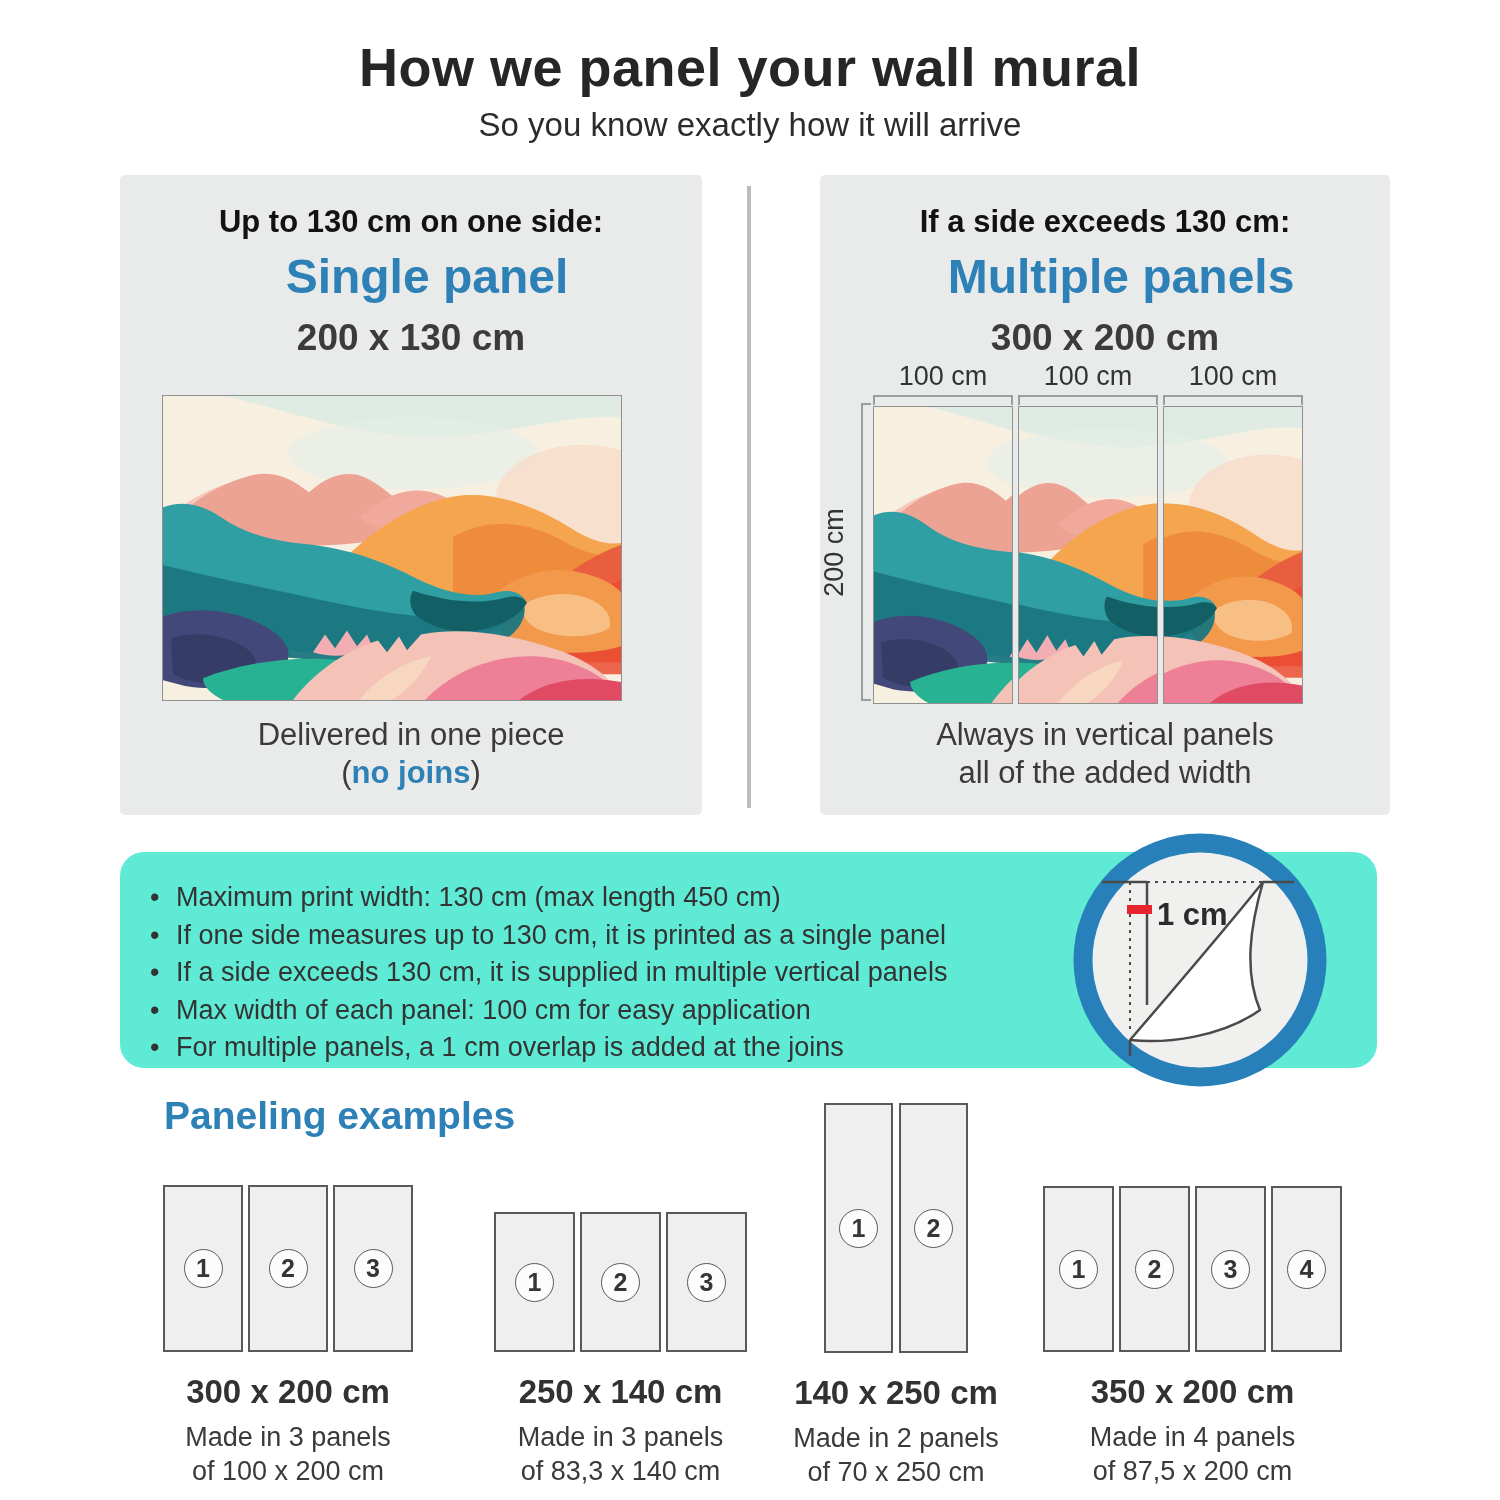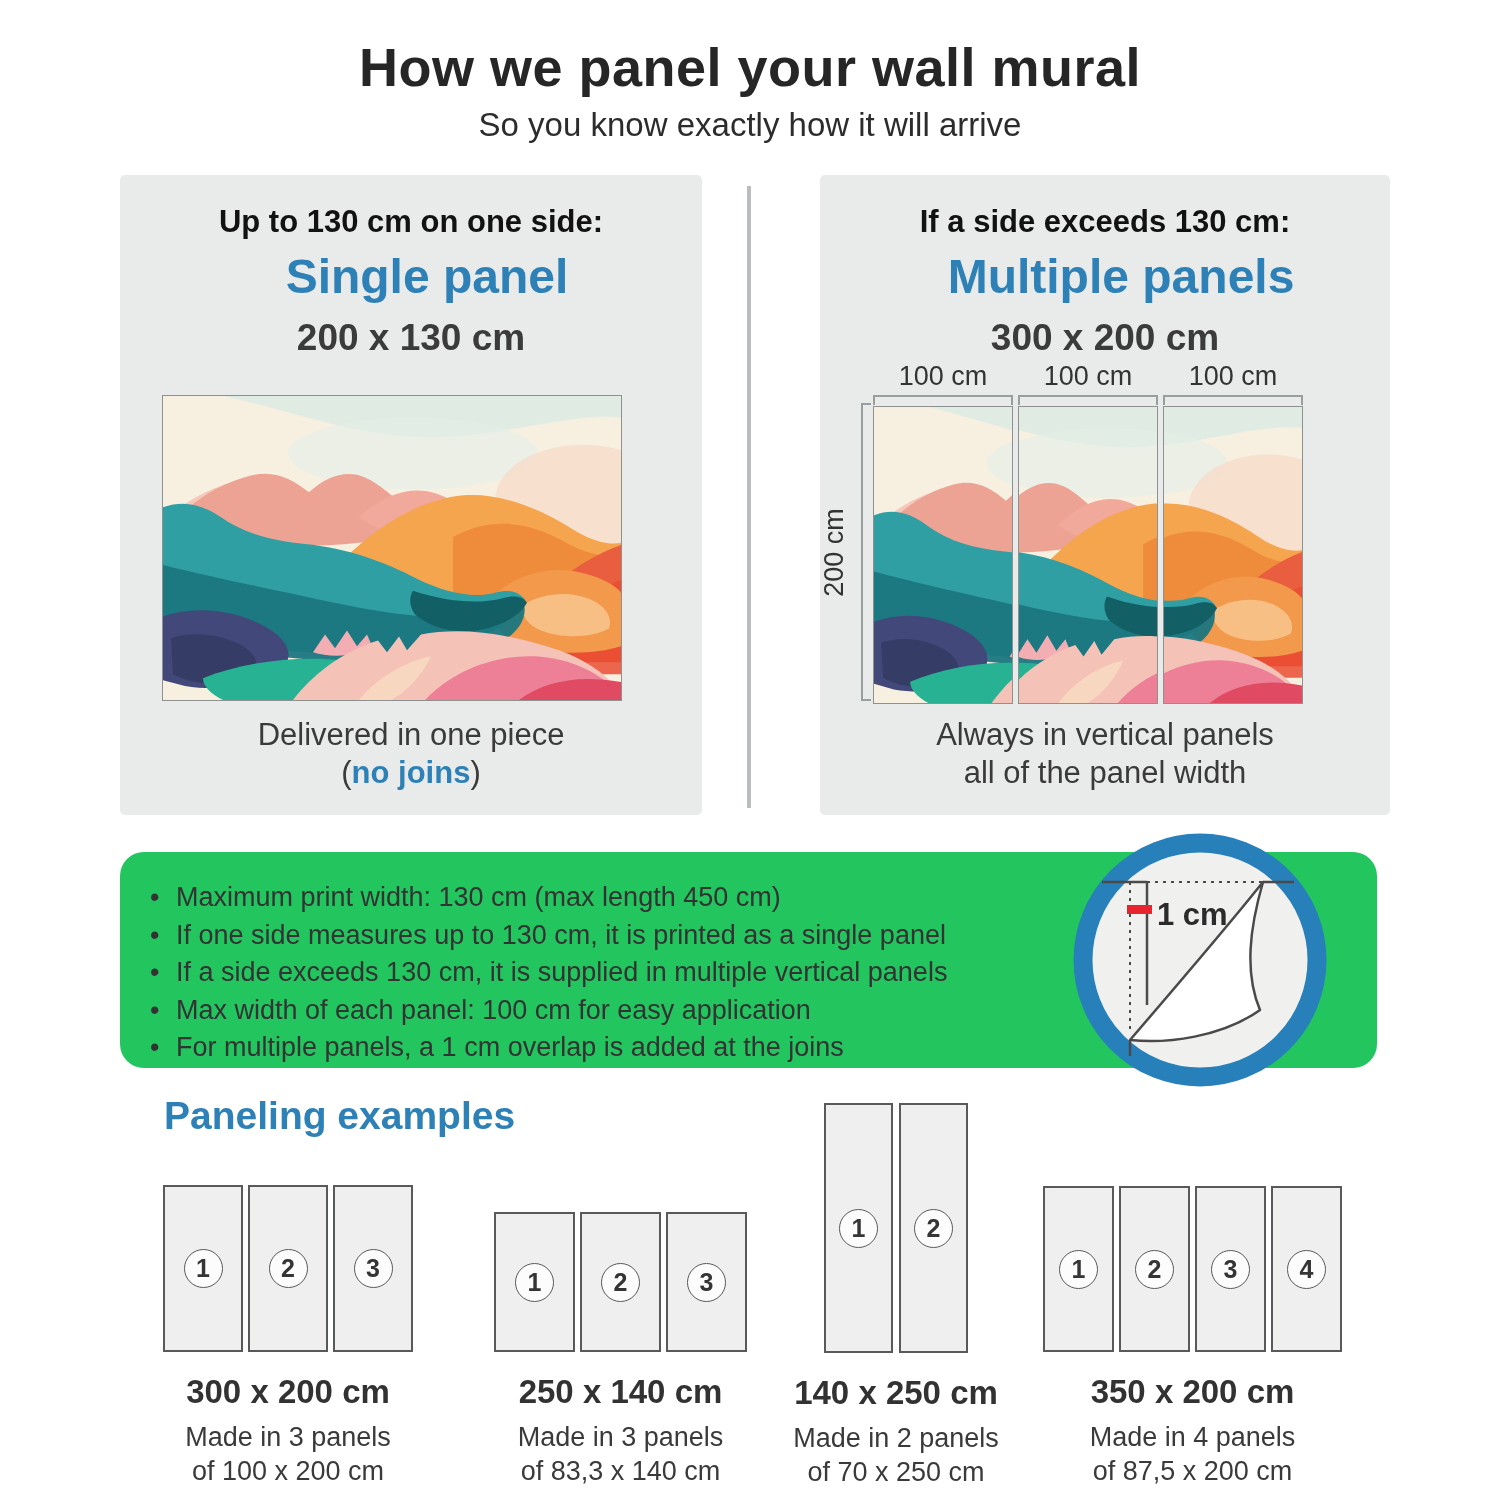--- a/index.html
+++ b/index.html
@@ -43,21 +43,21 @@
   .mural-panel svg { display:block; width:138px; height:296px; }
   .vbracket { position:absolute; left:41px; top:228px; width:9px; height:298px; border-left:2px solid #999e9e; }
   .vbracket::before, .vbracket::after { content:""; position:absolute; left:0; width:8px; height:2px; background:#999e9e; }
   .vbracket::before { top:0; } .vbracket::after { bottom:0; }
   .vlabel { position:absolute; left:-14px; top:228px; height:298px; width:56px;
             display:flex; align-items:center; justify-content:center; }
   .vlabel span { transform:rotate(-90deg); white-space:nowrap; font-size:27px; font-weight:500; color:#323434; }
 
   
   .specs { position:absolute; left:120px; top:852px; width:1257px; height:216px;
-           background:#22c55e; border-radius:24px; padding:27px 0 0 22px; }
+           background:#5eead4; border-radius:24px; padding:27px 0 0 22px; }
   .bullet { position:relative; padding-left:34px; font-size:27px; color:#333333; line-height:37.5px; }
   .bullet::before { content:"\2022"; position:absolute; left:8px; top:0; color:#333333; font-size:27px; }
 
   
   .overlap-badge { position:absolute; left:1072px; top:832px; width:256px; height:256px; }
   .overlap-badge svg { display:block; width:100%; height:100%; }
 
   
   .examples-heading { position:absolute; left:164px; top:1094px; font-size:39px; font-weight:800; color:#2e81b6; }
   .example { position:absolute; }
@@ -163,21 +163,21 @@
         </div>
       </div>
     </div>
     <div class="vbracket"></div>
     <div class="vlabel">
       <span>200 cm</span>
     </div>
 
     <div class="card-note">
       <div>Always in vertical panels</div>
-      <div>all of the panel width</div>
+      <div>all of the added width</div>
     </div>
   </div>
 
   <div class="specs">
     <div class="bullet">Maximum print width: 130 cm (max length 450 cm)</div>
     <div class="bullet">If one side measures up to 130 cm, it is printed as a single panel</div>
     <div class="bullet">If a side exceeds 130 cm, it is supplied in multiple vertical panels</div>
     <div class="bullet">Max width of each panel: 100 cm for easy application</div>
     <div class="bullet">For multiple panels, a 1 cm overlap is added at the joins</div>
   </div>

